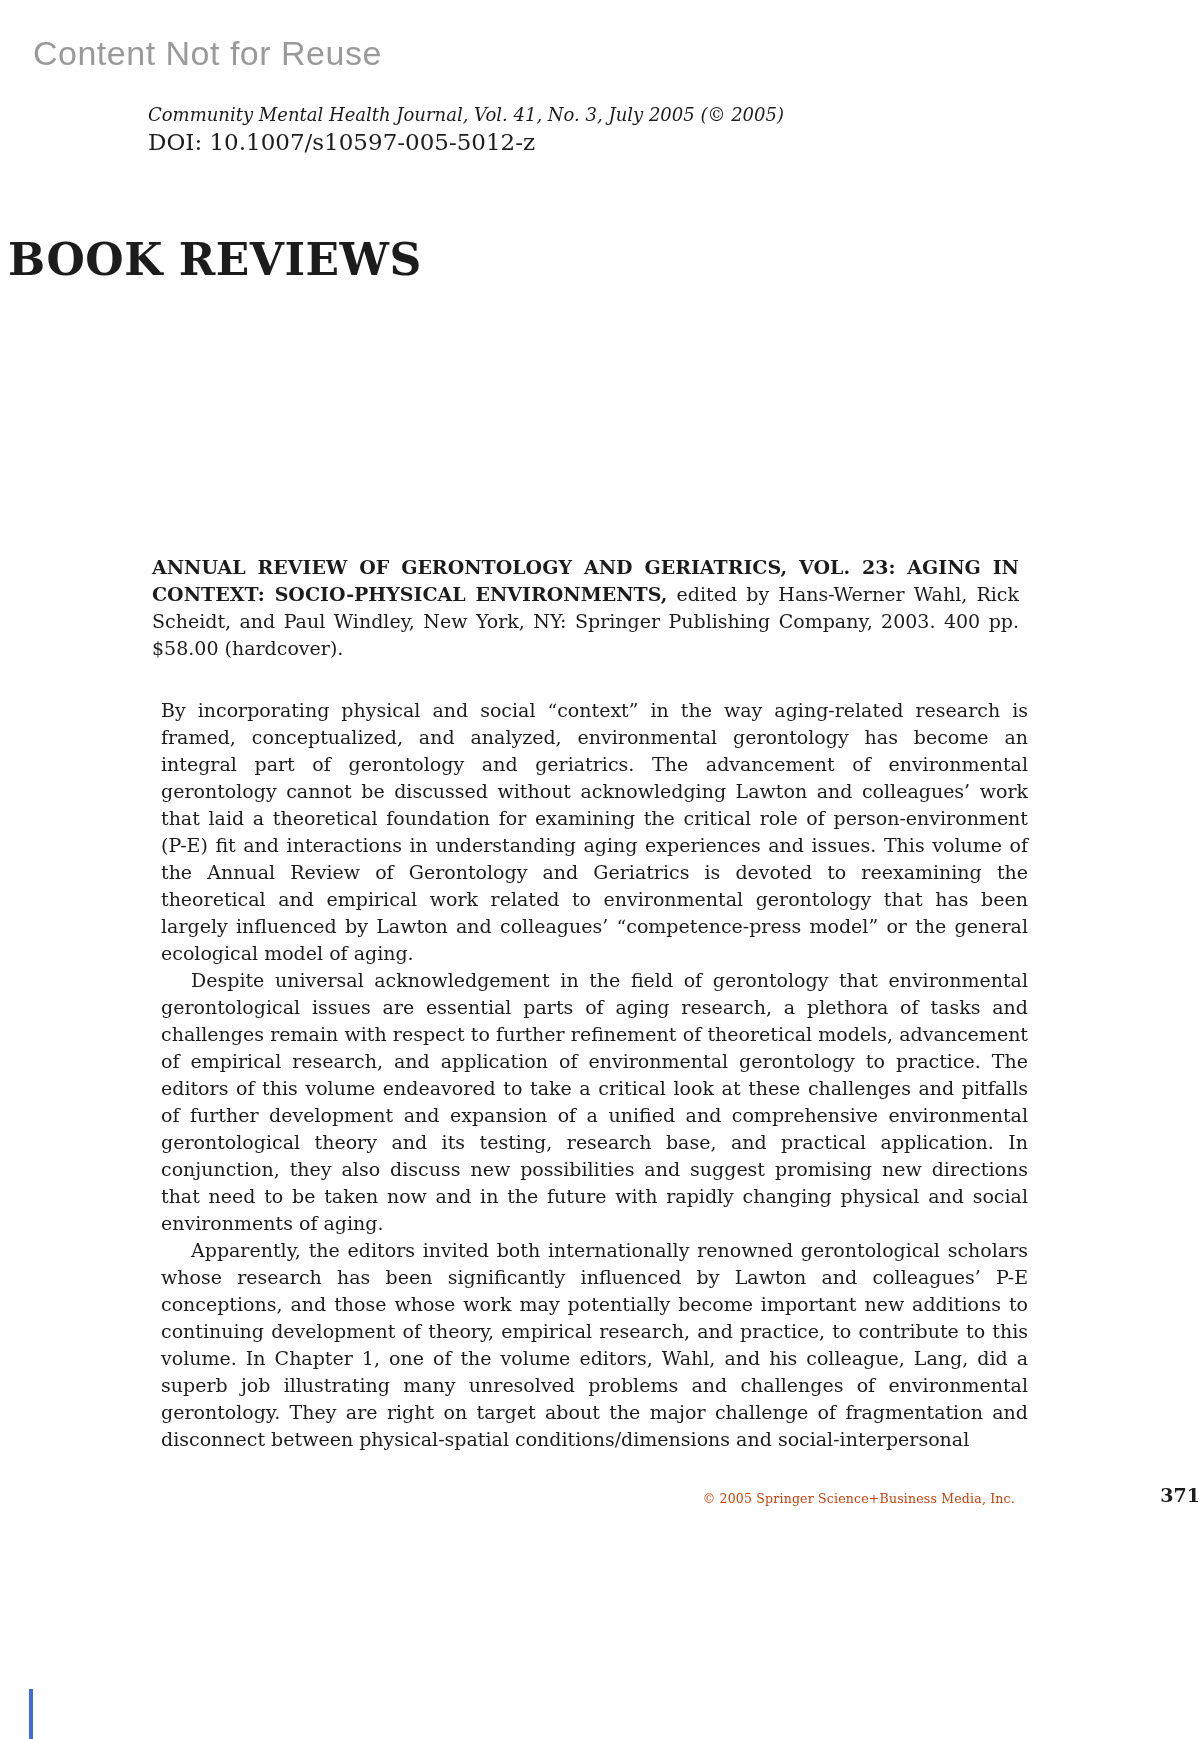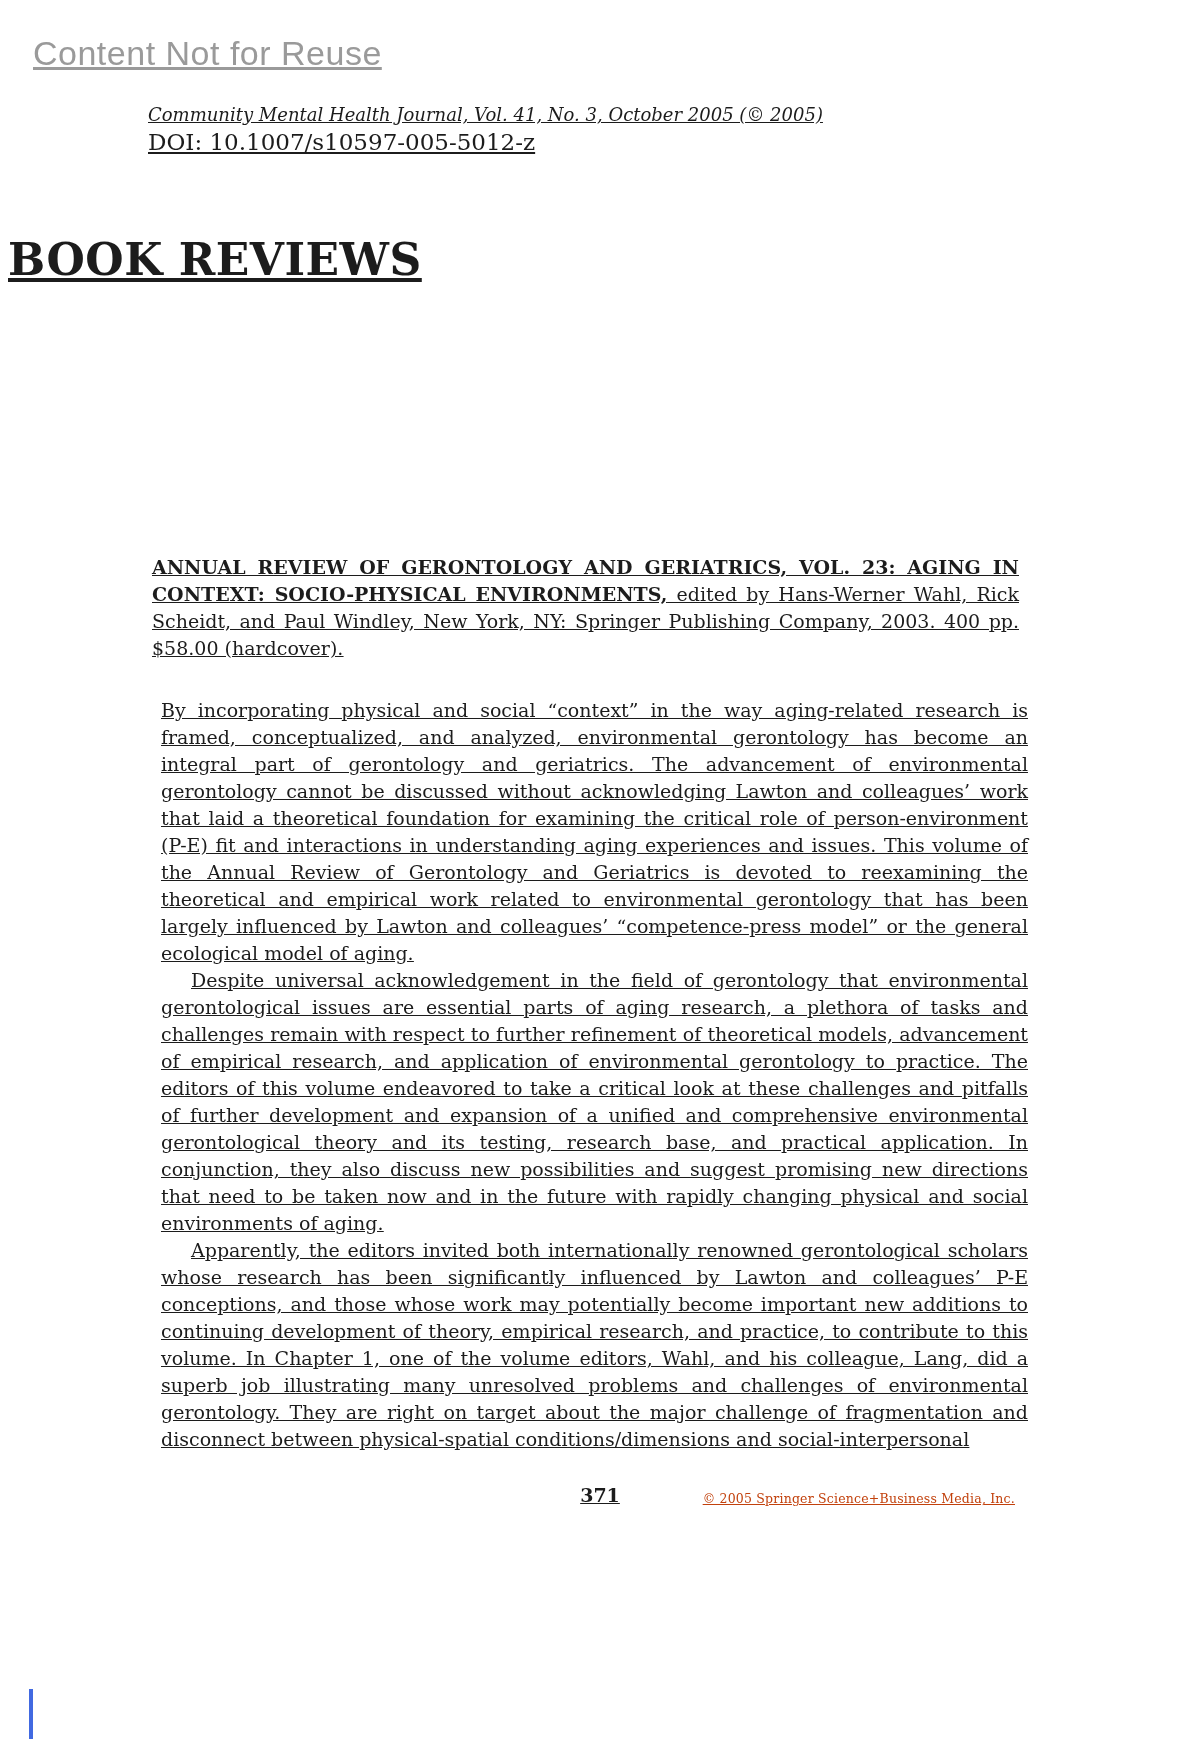--- a/index.html
+++ b/index.html
@@ -1,15 +1,15 @@
 <!DOCTYPE html>
 <html lang="en"><head>
 <meta charset="utf-8">
 <style>
-  * { box-sizing: border-box; text-decoration: underline; }
+  * { box-sizing: border-box; }
   html, body { margin: 0; padding: 0; }
   body {
     width: 1200px;
     height: 1739px;
     background: #ffffff;
     font-family: "DejaVu Serif", serif;
     color: #1c1c1c;
   }
   .page {
     position: relative;
@@ -80,21 +80,21 @@
     text-align: justify;
     hyphens: auto;
   }
   .body-text p { margin: 0; }
   .body-text p + p { text-indent: 30px; }
   .page-number {
     position: absolute;
     top: 1484px;
     left: 0;
     width: 1200px;
-    text-align: center;
+    text-align: right;
     font-size: 19px;
     font-weight: 700;
   }
   .copyright {
     position: absolute;
     top: 1491px;
     left: 148px;
     width: 867px;
     text-align: right;
     font-size: 12.5px;
@@ -110,21 +110,21 @@
     background: #4169e1;
   }
 </style>
 </head>
 <body>
 
 <div class="page">
 
   <div class="watermark">Content Not for Reuse</div>
 
-  <div class="journal-line">Community Mental Health Journal, Vol. 41, No. 3, October 2005 (© 2005)</div>
+  <div class="journal-line">Community Mental Health Journal, Vol. 41, No. 3, July 2005 (© 2005)</div>
 
   <div class="doi-line">DOI: 10.1007/s10597-005-5012-z</div>
 
   <h1 class="page-title">BOOK REVIEWS</h1>
 
   <p class="book-heading"><strong>ANNUAL REVIEW OF GERONTOLOGY AND GERIATRICS, VOL. 23: AGING IN CONTEXT: SOCIO-PHYSICAL ENVIRONMENTS,</strong><span> edited by Hans-Werner Wahl, Rick Scheidt, and Paul Windley, New York, NY: Springer Publishing Company, 2003. 400 pp. $58.00 (hardcover).</span></p>
 
   <div class="body-text">
     <p>By incorporating physical and social “context” in the way aging-related research is framed, conceptualized, and analyzed, environmental gerontology has become an integral part of gerontology and geriatrics. The advancement of environmental gerontology cannot be discussed without acknowledging Lawton and colleagues’ work that laid a theoretical foundation for examining the critical role of person-environment (P-E) fit and interactions in understanding aging experiences and issues. This volume of the Annual Review of Gerontology and Geriatrics is devoted to reexamining the theoretical and empirical work related to environmental gerontology that has been largely influenced by Lawton and colleagues’ “competence-press model” or the general ecological model of aging.</p>
     <p>Despite universal acknowledgement in the field of gerontology that environmental gerontological issues are essential parts of aging research, a plethora of tasks and challenges remain with respect to further refinement of theoretical models, advancement of empirical research, and application of environmental gerontology to practice. The editors of this volume endeavored to take a critical look at these challenges and pitfalls of further development and expansion of a unified and comprehensive environmental gerontological theory and its testing, research base, and practical application. In conjunction, they also discuss new possibilities and suggest promising new directions that need to be taken now and in the future with rapidly changing physical and social environments of aging.</p>

